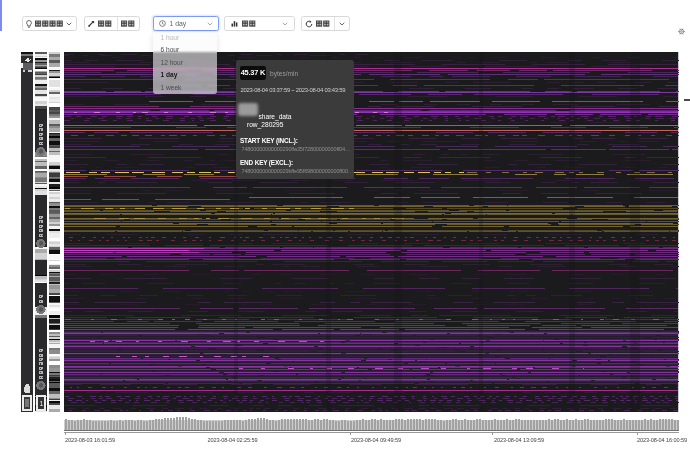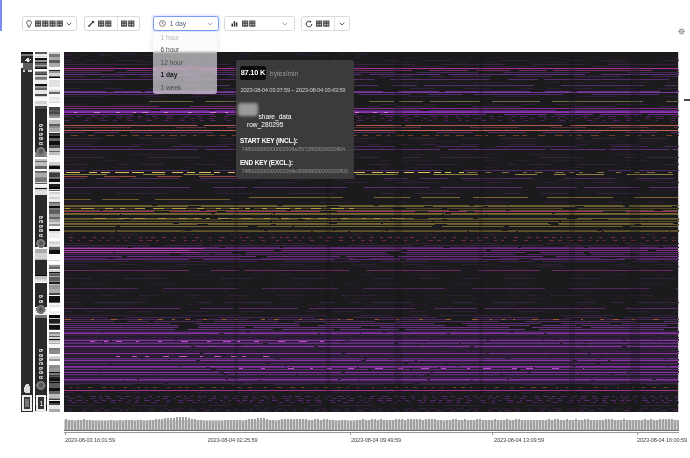--- a/index.html
+++ b/index.html
@@ -2924,21 +2924,21 @@
 
 <div class="abs" style="left:153px;top:31.5px;width:63.5px;height:62.5px;background:rgba(250,250,252,0.58);backdrop-filter:blur(1.3px);border-radius:3px;box-shadow:0 2px 6px rgba(0,0,0,0.12);font-size:6.6px;">
   <div style="height:12.5px;line-height:12.5px;padding-left:7.5px;color:#b9b9bc">1 hour</div>
   <div style="height:12.5px;line-height:12.5px;padding-left:7.5px;color:#4c4c50">6 hour</div>
   <div style="height:12.5px;line-height:12.5px;padding-left:7.5px;color:#4c4c50">12 hour</div>
   <div style="height:12.5px;line-height:12.5px;padding-left:7.5px;color:#1a1a1e;font-weight:bold">1 day</div>
   <div style="height:12.5px;line-height:12.5px;padding-left:7.5px;color:#4c4c50">1 week</div>
 </div>
 
 <div class="abs" style="left:236px;top:60px;width:118px;height:118.5px;background:#3b3b3b;border-radius:3px;color:#fff;">
-  <div style="position:absolute;left:3.8px;top:6px;width:26.2px;height:14.3px;background:#0c0c0c;border-radius:2px;text-align:center;line-height:14.3px;font-size:7.4px;font-weight:bold;letter-spacing:-0.2px">87.10 K</div>
+  <div style="position:absolute;left:3.8px;top:6px;width:26.2px;height:14.3px;background:#0c0c0c;border-radius:2px;text-align:center;line-height:14.3px;font-size:7.4px;font-weight:bold;letter-spacing:-0.2px">45.37 K</div>
   <div style="position:absolute;left:34px;top:10px;font-size:6.6px;color:#9a9a9a">bytes/min</div>
   <div style="position:absolute;left:4.5px;top:27px;font-size:5.9px;color:#cfcfcf;letter-spacing:-0.28px;white-space:nowrap">2023-08-04 03:37:59 ~ 2023-08-04 03:43:59</div>
   <div style="position:absolute;left:1.5px;top:42.5px;width:20px;height:13.5px;background:#9b9b9b;border-radius:3px;filter:blur(1.5px)"></div>
   <div style="position:absolute;left:22.5px;top:52.5px;font-size:6.6px;color:#fff">share_data</div>
   <div style="position:absolute;left:11px;top:60.5px;font-size:6.6px;color:#fff">row_280295</div>
   <div style="position:absolute;left:4px;top:76.5px;font-size:6.4px;font-weight:bold;letter-spacing:-0.15px">START KEY (INCL.):</div>
   <div style="position:absolute;left:5.5px;top:85.5px;font-size:5.6px;color:#8f8f8f;letter-spacing:-0.18px;white-space:nowrap">74800000000000290ffa35f72800000000ff04…</div>
   <div style="position:absolute;left:4px;top:98.5px;font-size:6.4px;font-weight:bold;letter-spacing:-0.15px">END KEY (EXCL.):</div>
   <div style="position:absolute;left:5.5px;top:107.5px;font-size:5.6px;color:#8f8f8f;letter-spacing:-0.18px;white-space:nowrap">7480000000000029bffe95f698000000000ff00…</div>
 </div>

